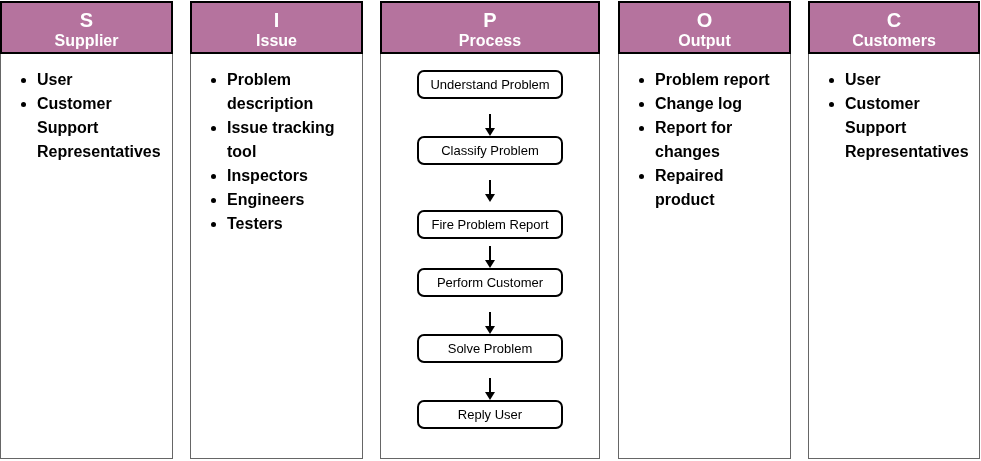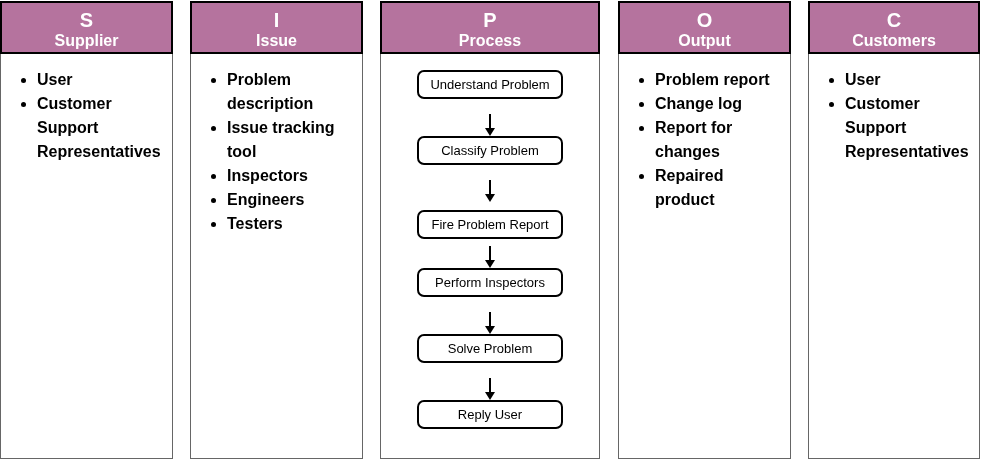--- a/index.html
+++ b/index.html
@@ -94,21 +94,21 @@
     <div class="col-letter">P</div>
     <div class="col-title">Process</div>
   </div>
   <div class="col-body process-body">
     <div class="flow-box" style="top:16px">Understand Problem</div>
     <div class="flow-arrow" style="top:60px"></div>
     <div class="flow-box" style="top:82px">Classify Problem</div>
     <div class="flow-arrow" style="top:126px"></div>
     <div class="flow-box" style="top:156px">Fire Problem Report</div>
     <div class="flow-arrow" style="top:192px"></div>
-    <div class="flow-box" style="top:214px">Perform Inspectors</div>
+    <div class="flow-box" style="top:214px">Perform Customer</div>
     <div class="flow-arrow" style="top:258px"></div>
     <div class="flow-box" style="top:280px">Solve Problem</div>
     <div class="flow-arrow" style="top:324px"></div>
     <div class="flow-box" style="top:346px">Reply User</div>
   </div>
 </div>
 
 <div class="col" style="left:618px;width:173px">
   <div class="col-header">
     <div class="col-letter">O</div>

